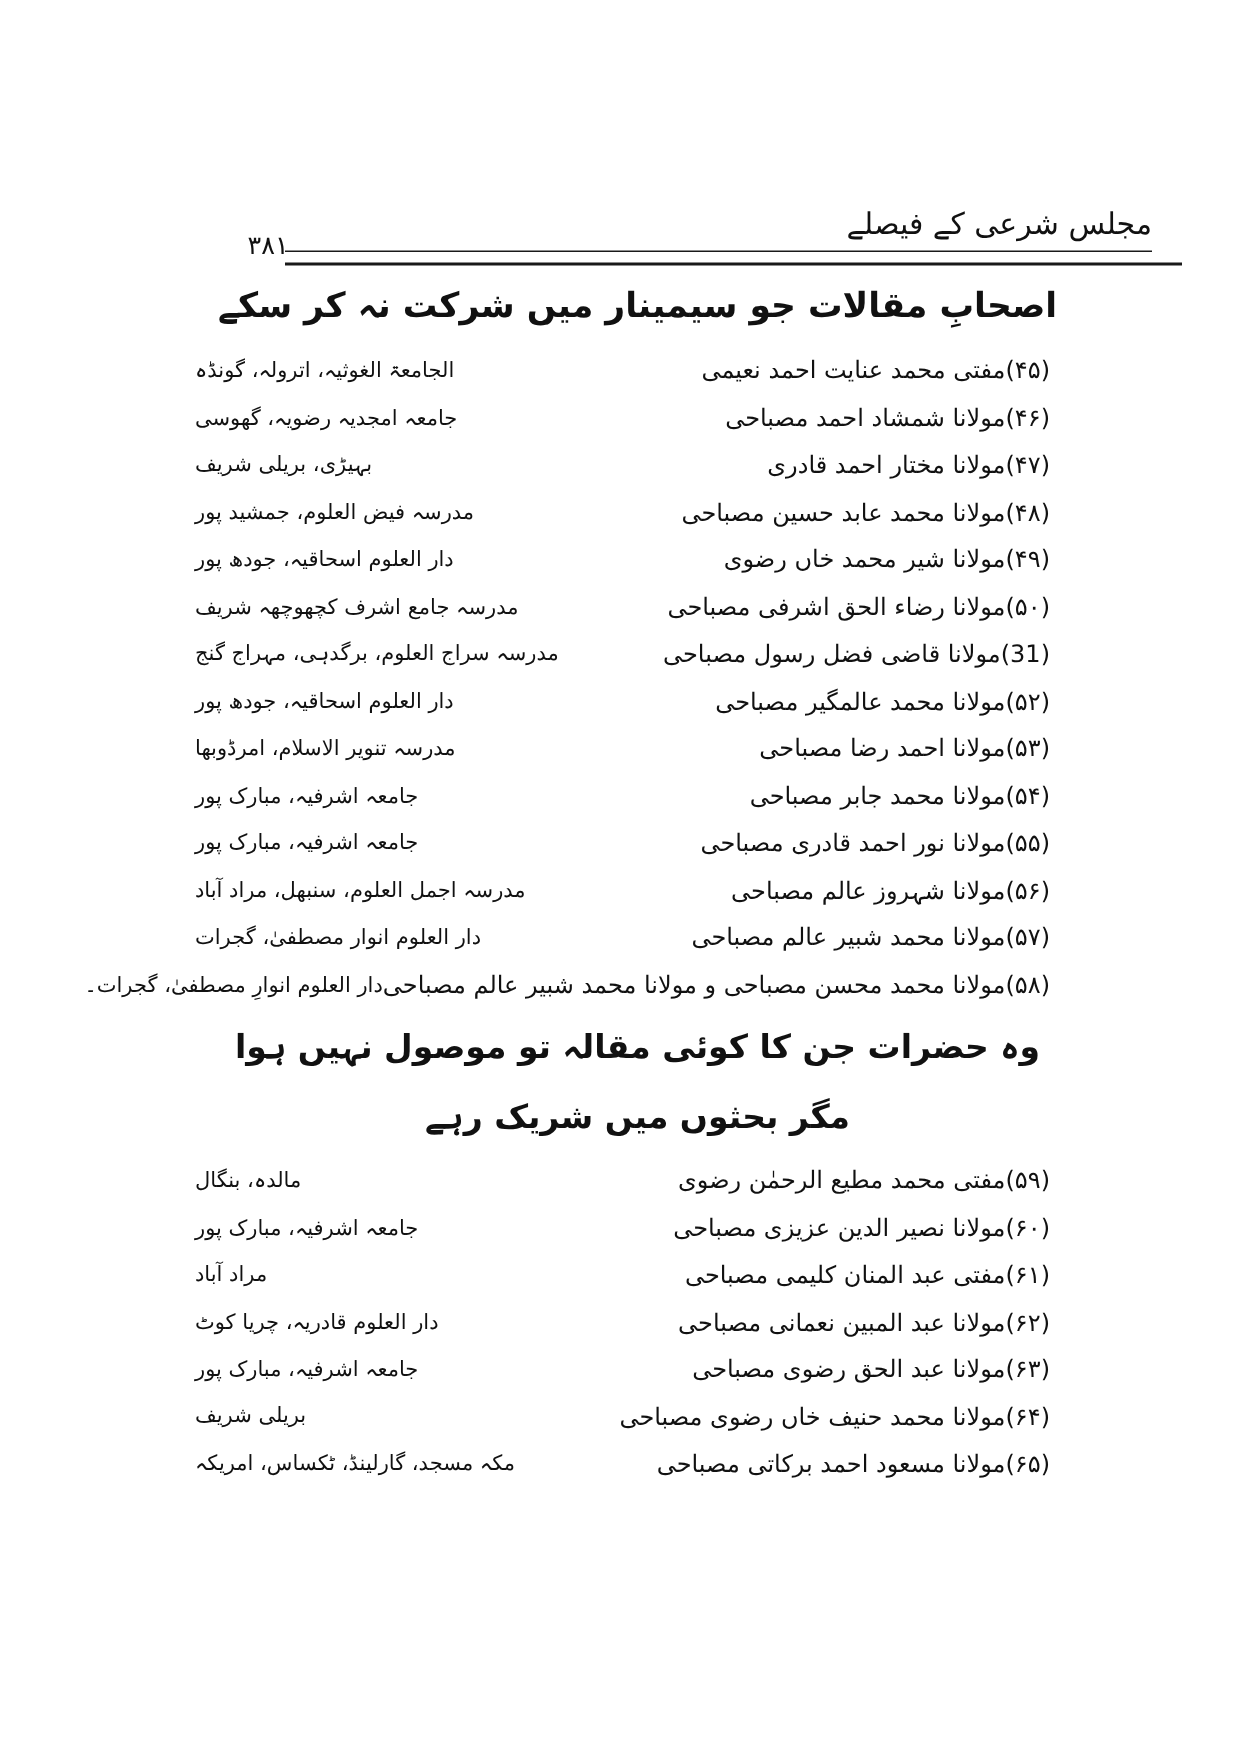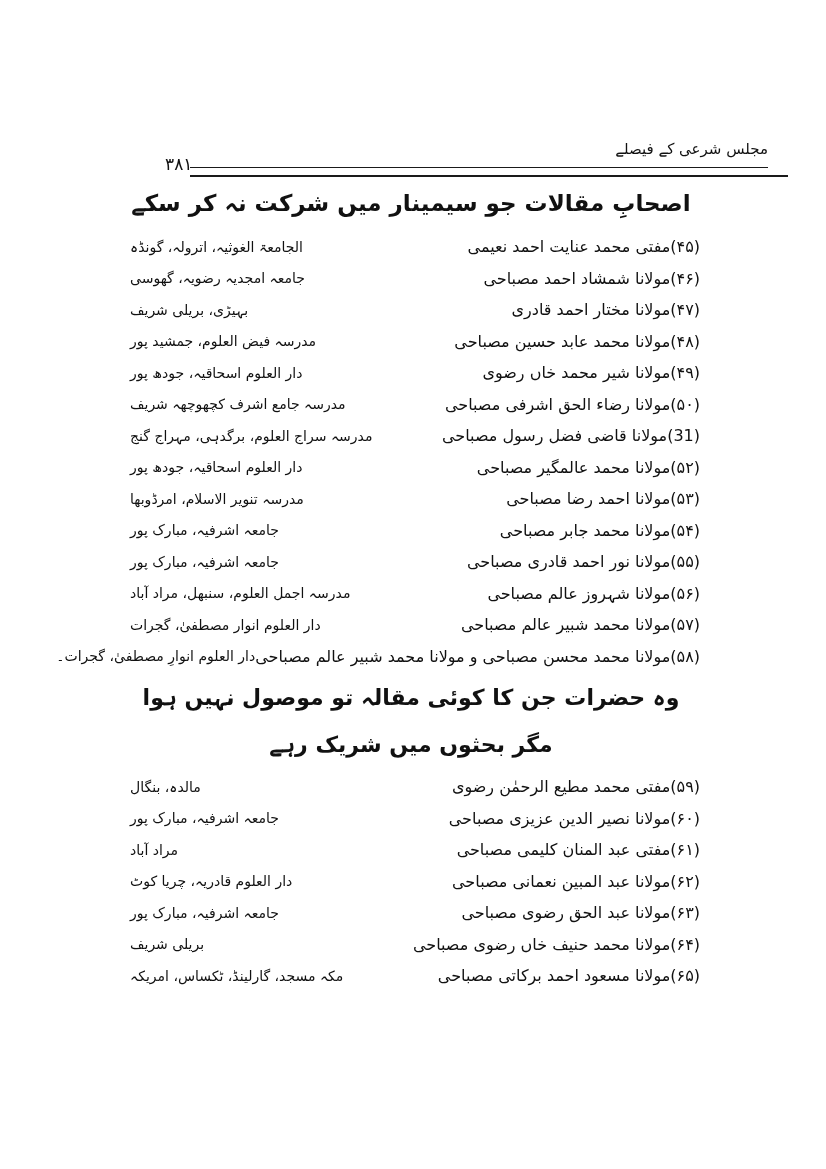--- a/index.html
+++ b/index.html
@@ -8,38 +8,38 @@
     width:826px;height:1169px;
     margin:0 auto;
     background:#ffffff;
     font-family:"DejaVu Sans", sans-serif;
     color:#111111;
     overflow:hidden;
   }
   
   .running-title{
     position:absolute; top:134px; right:58px;
-    font-size:15px; line-height:30px;
+    font-size:20px; line-height:30px;
     direction:rtl; white-space:nowrap;
   }
   .rule-thin{
     position:absolute; top:167px; left:190px; right:58px;
     height:1px; background:#1a1a1a;
   }
   .page-number{
     position:absolute; top:152px; left:150px;
     font-size:17px; line-height:24px; letter-spacing:1px;margin-left:15px;
   }
   .rule-thick{
     position:absolute; top:175px; left:190px; right:38px;
     height:2px; background:#1a1a1a;
   }
   
   .heading{
-    position:absolute; left:126px; width:570px;
+    position:absolute; left:140px; width:570px;
     text-align:center; direction:rtl;
     font-weight:bold; white-space:nowrap;
   }
   .h-main{ top:190px; font-size:23px; }
   .h-mid1{ top:685px; font-size:22px; }
   .h-mid2{ top:732px; font-size:22px; }
   
   .list{
     position:absolute; left:130px; width:570px;
     direction:rtl;

